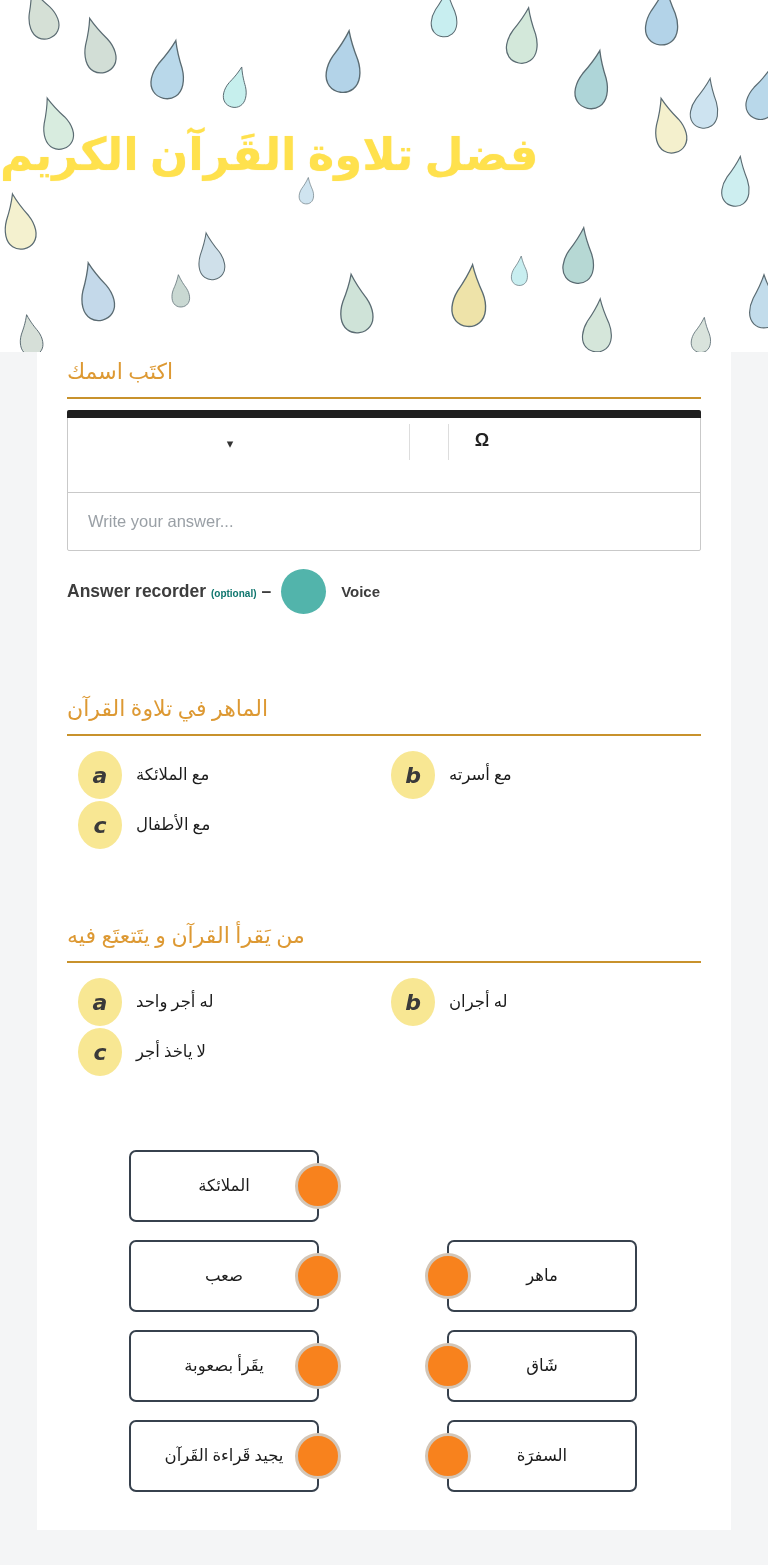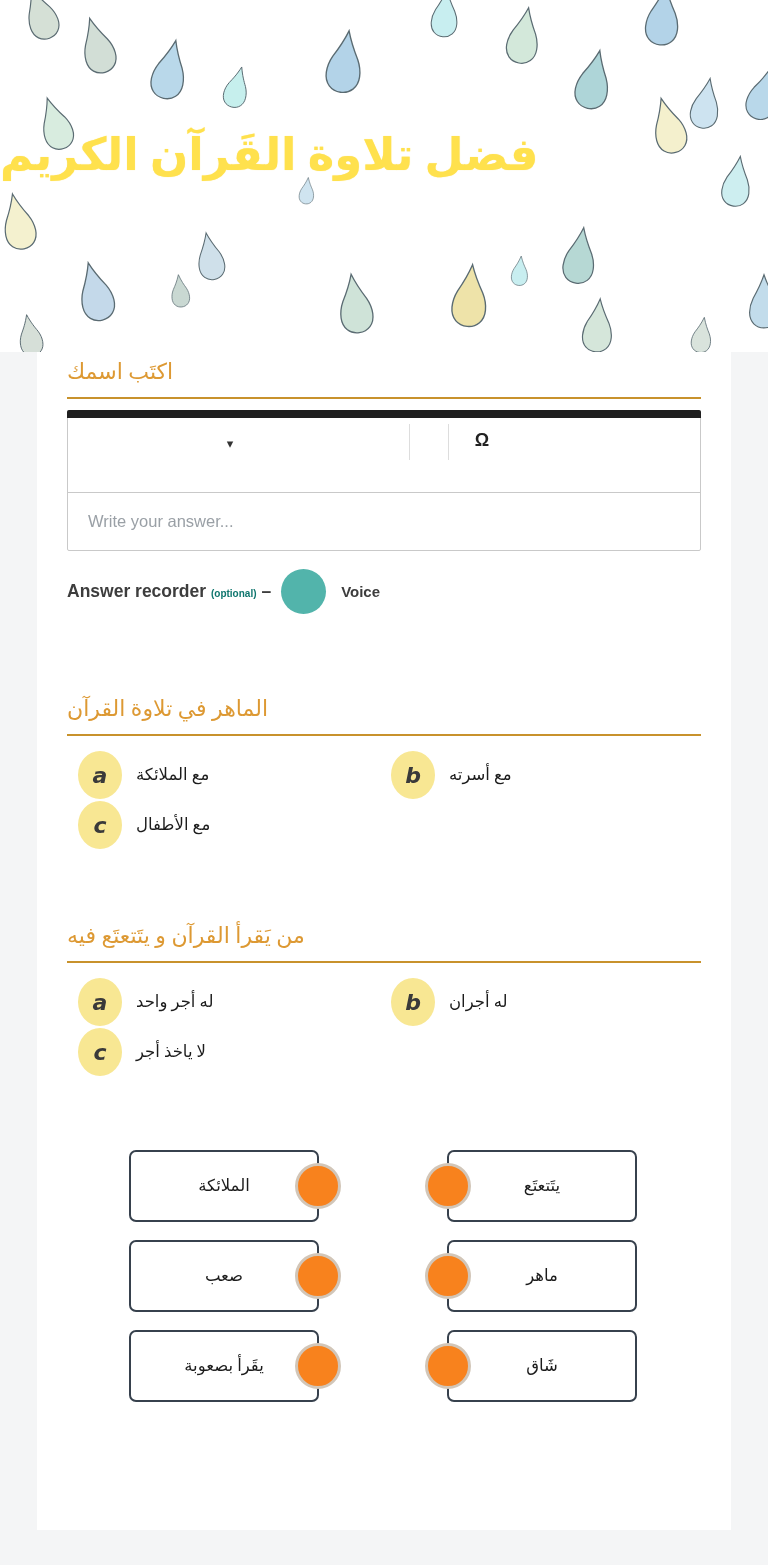--- a/index.html
+++ b/index.html
@@ -184,24 +184,20 @@
       </div>
     </div>
 
     <div class="match">
 
       <div class="match-row">
         <div class="match-card match-left">
           <span class="match-text">الملائكة</span>
           <button class="dot dot-right"></button>
         </div>
-        <div class="match-card match-right">
-          <button class="dot dot-left"></button>
-          <span class="match-text">يتَتعتَع</span>
-        </div>
       </div>
 
       <div class="match-row">
         <div class="match-card match-left">
           <span class="match-text">صعب</span>
           <button class="dot dot-right"></button>
         </div>
         <div class="match-card match-right">
           <button class="dot dot-left"></button>
           <span class="match-text">ماهر</span>
@@ -212,16 +208,26 @@
         <div class="match-card match-left">
           <span class="match-text">يقَرأ بصعوبة</span>
           <button class="dot dot-right"></button>
         </div>
         <div class="match-card match-right">
           <button class="dot dot-left"></button>
           <span class="match-text">شَاق</span>
         </div>
       </div>
 
+      <div class="match-row">
+        <div class="match-card match-left">
+          <span class="match-text">يجيد قَراءة القَرآن</span>
+          <button class="dot dot-right"></button>
+        </div>
+        <div class="match-card match-right">
+          <button class="dot dot-left"></button>
+          <span class="match-text">السفرَة</span>
+        </div>
+      </div>
 
     </div>
   </div>
 </div>
 
 </body></html>

